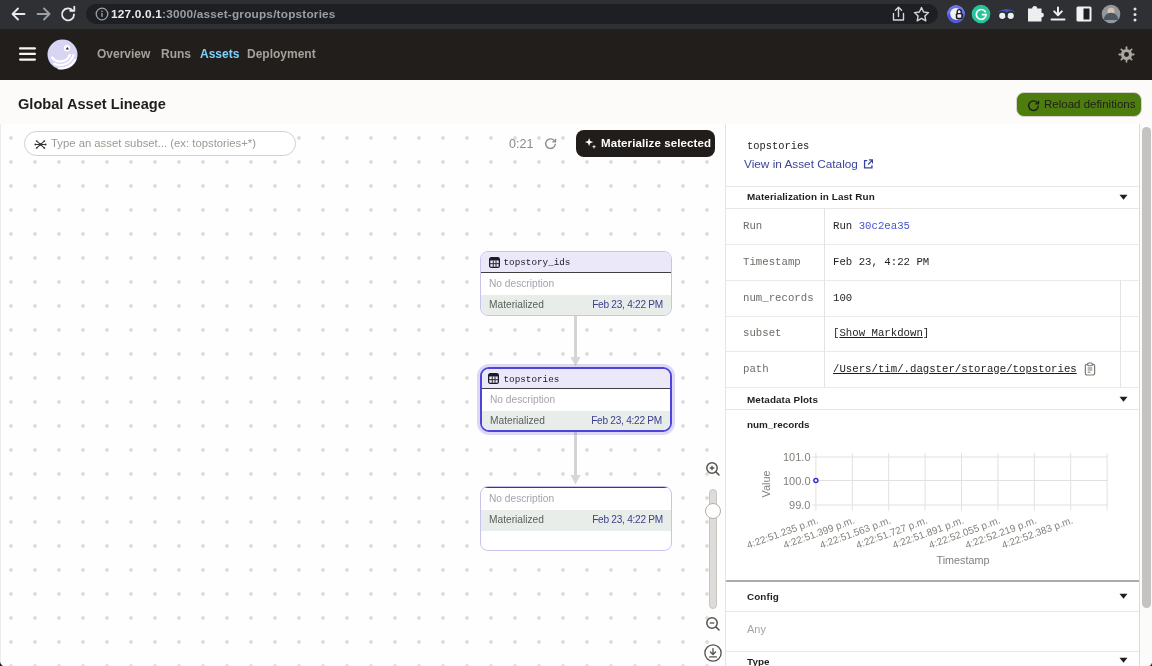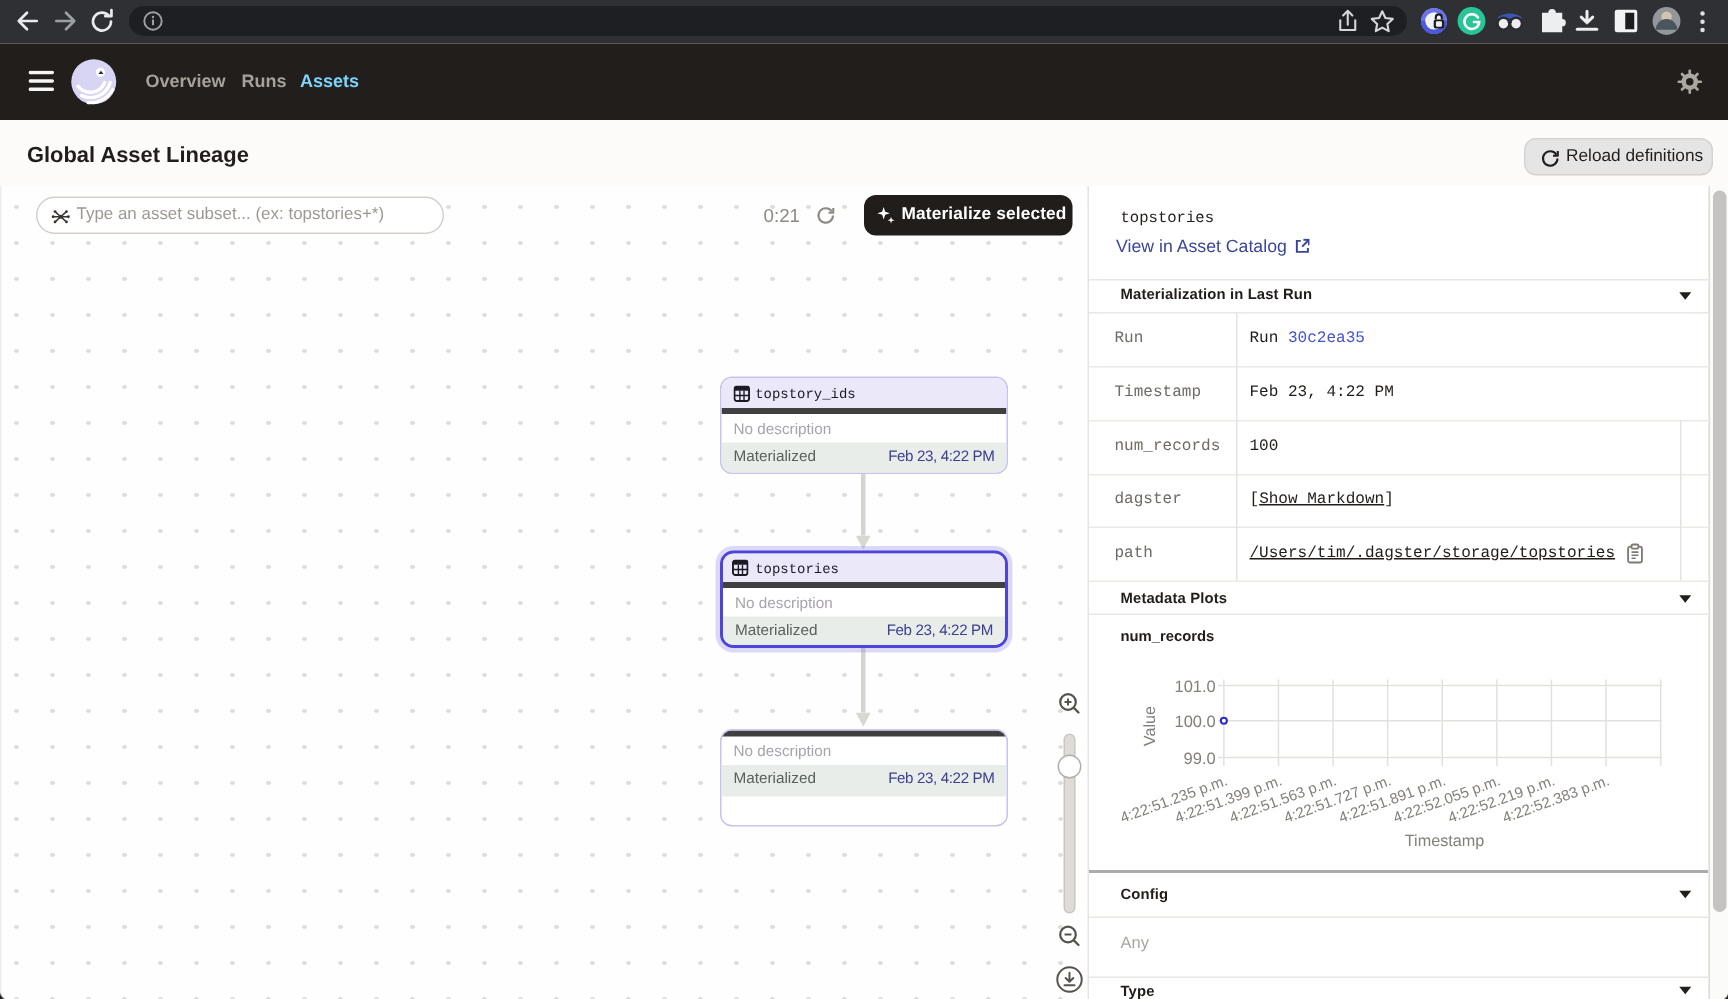--- a/index.html
+++ b/index.html
@@ -6,37 +6,37 @@
 #chrome { position:absolute; left:0; top:0; width:1152px; height:29px; background:#2f3033; }
 #omni { position:absolute; left:86px; top:4px; width:852px; height:20px; border-radius:10px; background:#1e1f22; }
 #urltxt { position:absolute; left:111px; top:7px; font-size:11.8px; font-weight:bold; color:#e9eaec; letter-spacing:0.2px; }
 #urltxt span { color:#9a9fa5; }
 #dagnav { position:absolute; left:0; top:29px; width:1152px; height:51px; background:#221e1b; }
 .navlink { position:absolute; top:0; height:33px; line-height:51px; font-size:12px; font-weight:bold; color:#a5a09a;text-align:center; }
 #searchpill { position:absolute; left:951px; top:12px; width:150px; height:26px; border-radius:13px; background:#37332f; }
 #slashkey { position:absolute; left:119px; top:5px; width:18px; height:16px; border-radius:4px; background:#514d47; color:#cfcbc5; font-size:11px; text-align:center; line-height:16px; }
 #phead { position:absolute; left:0; top:80px; width:1152px; height:57px; background:#fcfbfa; border-bottom:1px solid #e7e5e2; }
 #ptitle { position:absolute; left:18px; top:16px; font-size:14.6px; font-weight:bold; color:#211d1a; }
-#reloadbtn { position:absolute; left:1016px; top:12px; width:126px; height:25px; background:#e5e5e5; border:1px solid #d7d4d0; border-radius:8px; }
+#reloadbtn { position:absolute; left:1016px; top:12px; width:126px; height:25px; background:#4d7c0f; border:1px solid #d7d4d0; border-radius:8px; }
 #reloadbtn span { position:absolute; left:27px; top:5px; font-size:11.5px; color:#211d1a; }
 #canvas { position:absolute; left:0; top:124px; width:725px; height:542px; background-color:#fefefe;
   background-image:radial-gradient(circle 1.6px at 11px 14px, #e1dfdc 99%, transparent); background-size:24px 24px; }
 #vdivider { position:absolute; left:725px; top:124px; width:1px; height:542px; background:#e5e3e0; }
 #subsetinput { position:absolute; left:24px; top:7px; width:272px; height:25px; background:#fff; border:1px solid #d4d1cc; border-radius:12.5px; }
 #subsetinput span { position:absolute; left:26px; top:5px; font-size:11.3px; color:#9d9992; }
 #timer { position:absolute; left:509px; top:13px; font-size:12.5px; color:#8e8a84; }
 #matbtn { position:absolute; left:576px; top:6px; width:139px; height:27px; background:#211d1a; border-radius:8px; }
 #matbtn span { position:absolute; left:25px; top:7px; font-size:11.5px; font-weight:bold; color:#fff; letter-spacing:0.1px; }
 .node { position:absolute; left:480px; width:192px; height:65px; background:#fff; border:1px solid #c7c2ef; border-radius:8px; overflow:hidden; }
 .node.sel { border:2px solid #4e45d8; border-radius:9px; box-shadow:0 0 0 3px rgba(130,122,230,0.28); }
 .nhead { height:20px; background:#ebe8fa; position:relative; }
 .node.sel .nhead { height:19px; }
 .nname { position:absolute; left:22.5px; top:4.5px; font-family:"Liberation Mono",monospace; font-size:9.3px; font-weight:normal; color:#1c1a24; }
 .node.sel .nname { top:4.5px; left:21.5px; }
-.nbody { height:23px; position:relative; border-top:4px solid #404040; }
+.nbody { height:23px; position:relative; border-top:1px solid #404040; }
 .ndesc { position:absolute; left:8px; top:5px; font-size:10.2px; color:#a6a3ad; }
 .nfoot { height:21px; background:#e9ede9; position:relative; }
 .nfoot .ml { position:absolute; left:8px; top:4px; font-size:10.2px; color:#59615b; }
 .nfoot .mt { position:absolute; right:8px; top:4px; font-size:10.1px; letter-spacing:-0.25px; color:#3c4090; }
 .edge { position:absolute; width:2.5px; background:#d6d4d1; left:574px; }
 #rpanel { position:absolute; left:726px; top:124px; width:413px; height:542px; background:#fff; overflow:hidden; }
 #gutter { position:absolute; left:1139px; top:124px; width:13px; height:542px; background:#fbfbfa; border-left:1px solid #dddbd8; }
 #thumb { position:absolute; left:1142px; top:127px; width:9px; height:481px; border-radius:4.5px; background:#c4c3c1; }
 .rp { position:absolute; left:0; width:413px; }
 .mono { font-family:"Liberation Mono",monospace; }
@@ -59,20 +59,21 @@
 <path d="M72.6 10.5 A6 6 0 1 0 74 14.4"></path>
 <path d="M74.3 6.7 L74.3 10.8 L70.2 10.8" stroke-linejoin="round"></path>
       </g>
 </svg>
 <div id="omni"></div>
 <svg class="abs" style="left:95px;top:7px" width="14" height="14" viewBox="0 0 14 14">
 <circle cx="7" cy="7" r="5.8" stroke="#9aa0a6" stroke-width="1.3" fill="none"></circle>
 <rect x="6.3" y="6" width="1.4" height="3.8" fill="#9aa0a6"></rect>
       <rect x="6.3" y="3.6" width="1.4" height="1.5" fill="#9aa0a6"></rect>
     </svg>
+<div id="urltxt">127.0.0.1<span>:3000/asset-groups/topstories</span></div>
 <svg class="abs" style="left:890px;top:5px" width="42" height="19" viewBox="0 0 42 19">
 <g stroke="#d4d6d9" stroke-width="1.4" fill="none" stroke-linecap="round" stroke-linejoin="round">
 <path d="M3.5 8.5 V15 H13.5 V8.5"></path>
         <path d="M8.5 11.5 V2.5 M5.4 5.3 L8.5 2.2 L11.6 5.3"></path>
       </g>
 <path d="M31.5 2.5 L33.6 7 L38.5 7.6 L34.9 11 L35.8 15.8 L31.5 13.4 L27.2 15.8 L28.1 11 L24.5 7.6 L29.4 7 Z" stroke="#d4d6d9" stroke-width="1.4" fill="none" stroke-linejoin="round"></path>
 </svg>
 <svg class="abs" style="left:945px;top:2px" width="200" height="25" viewBox="0 0 200 25">
 <circle cx="11" cy="12" r="8.5" fill="#f2f2f5"></circle>
 <circle cx="11" cy="12" r="7.3" fill="none" stroke="#6a74e8" stroke-width="2.8"></circle>
@@ -115,20 +116,21 @@
 <circle cx="15.5" cy="15.5" r="15" fill="#d8d4f3"></circle>
 <path d="M5.08 18.54 A10.3 10.3 0 0 0 22.75 16.06" stroke="#fff" stroke-width="2.3" fill="none" stroke-linecap="round"></path>
 <path d="M7.37 24.71 A13.8 13.8 0 0 0 26.47 16.00" stroke="#fff" stroke-width="2.2" fill="none" stroke-linecap="round"></path>
 <path d="M11.69 29.43 A17.3 17.3 0 0 0 28.18 20.85" stroke="#fff" stroke-width="2.1" fill="none" stroke-linecap="round"></path>
 <circle cx="20" cy="9.2" r="3.1" fill="#fff"></circle>
 <path d="M18.6 10.4 l1.7 -2.3 l1.7 2.3 Z" fill="#2b2836"></path>
     </svg>
 <div class="navlink" style="left:97px">Overview</div>
 <div class="navlink" style="left:161px">Runs</div>
 <div class="navlink" style="left:200px;color:#7dd3fc">Assets</div>
+<div class="navlink" style="left:247px">Deployment</div>
 <svg class="abs" style="left:1118px;top:17px" width="17" height="17" viewBox="0 0 24 24">
       <rect x="10.75" y="0.5" width="2.5" height="5" rx="1.1" fill="#aca79f" transform="rotate(0 12 12)"></rect>
       <rect x="10.75" y="0.5" width="2.5" height="5" rx="1.1" fill="#aca79f" transform="rotate(45 12 12)"></rect>
       <rect x="10.75" y="0.5" width="2.5" height="5" rx="1.1" fill="#aca79f" transform="rotate(90 12 12)"></rect>
       <rect x="10.75" y="0.5" width="2.5" height="5" rx="1.1" fill="#aca79f" transform="rotate(135 12 12)"></rect>
       <rect x="10.75" y="0.5" width="2.5" height="5" rx="1.1" fill="#aca79f" transform="rotate(180 12 12)"></rect>
       <rect x="10.75" y="0.5" width="2.5" height="5" rx="1.1" fill="#aca79f" transform="rotate(225 12 12)"></rect>
       <rect x="10.75" y="0.5" width="2.5" height="5" rx="1.1" fill="#aca79f" transform="rotate(270 12 12)"></rect>
       <rect x="10.75" y="0.5" width="2.5" height="5" rx="1.1" fill="#aca79f" transform="rotate(315 12 12)"></rect>
       <circle cx="12" cy="12" r="7.8" fill="#aca79f"></circle>
@@ -261,21 +263,21 @@
 <div class="hr" style="top:226.5px;background:#eceae7"></div>
 <div class="hr" style="top:262.5px;background:#eceae7"></div>
 <div class="abs" style="left:98px;top:83.5px;width:1px;height:179px;background:#e5e3e0"></div>
 <div class="abs" style="left:394px;top:155.5px;width:1px;height:107px;background:#e5e3e0"></div>
 <div class="mlabel" style="top:95.5px">Run</div>
 <div class="mval" style="top:95.5px"><span style="color:#211d1a">Run </span><span class="blue">30c2ea35</span></div>
 <div class="mlabel" style="top:131.5px">Timestamp</div>
 <div class="mval" style="top:131.5px">Feb 23, 4:22 PM</div>
 <div class="mlabel" style="top:167.5px">num_records</div>
 <div class="mval" style="top:167.5px">100</div>
-<div class="mlabel" style="top:203.0px">dagster</div>
+<div class="mlabel" style="top:203.0px">subset</div>
 <div class="mval" style="top:203.0px">[<span style="text-decoration:underline">Show Markdown</span>]</div>
 <div class="mlabel" style="top:238.5px">path</div>
 <div class="mval" style="top:238.5px"><span style="text-decoration:underline">/Users/tim/.dagster/storage/topstories</span></div>
 <svg class="abs" style="left:358px;top:238px" width="12" height="14" viewBox="0 0 13 15">
 <rect x="1.5" y="2.5" width="10" height="11.5" rx="1.5" stroke="#7d7973" stroke-width="1.3" fill="none"></rect>
 <rect x="4" y="1" width="5" height="3" rx="1" fill="#fff" stroke="#7d7973" stroke-width="1.3"></rect>
 <path d="M4 6.5 H9 M4 8.7 H9 M4 10.9 H7" stroke="#7d7973" stroke-width="1.1"></path>
     </svg>
 <div class="rp sechead" style="top:270px;left:21px;">Metadata Plots</div>
 <svg class="caret" style="left:393px;top:271px" width="9" height="8" viewBox="0 0 9 8">

